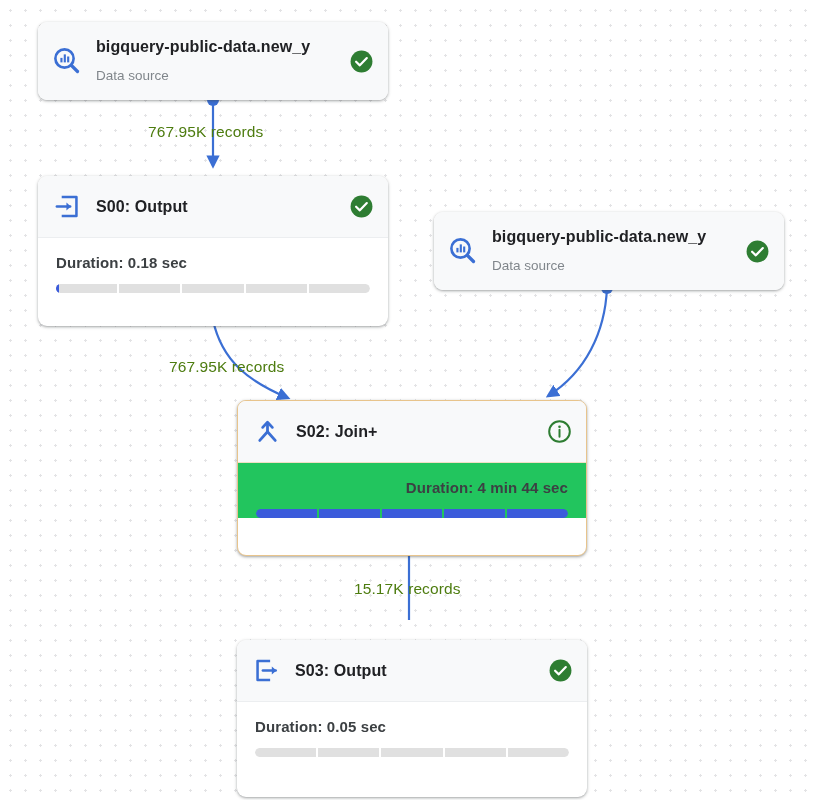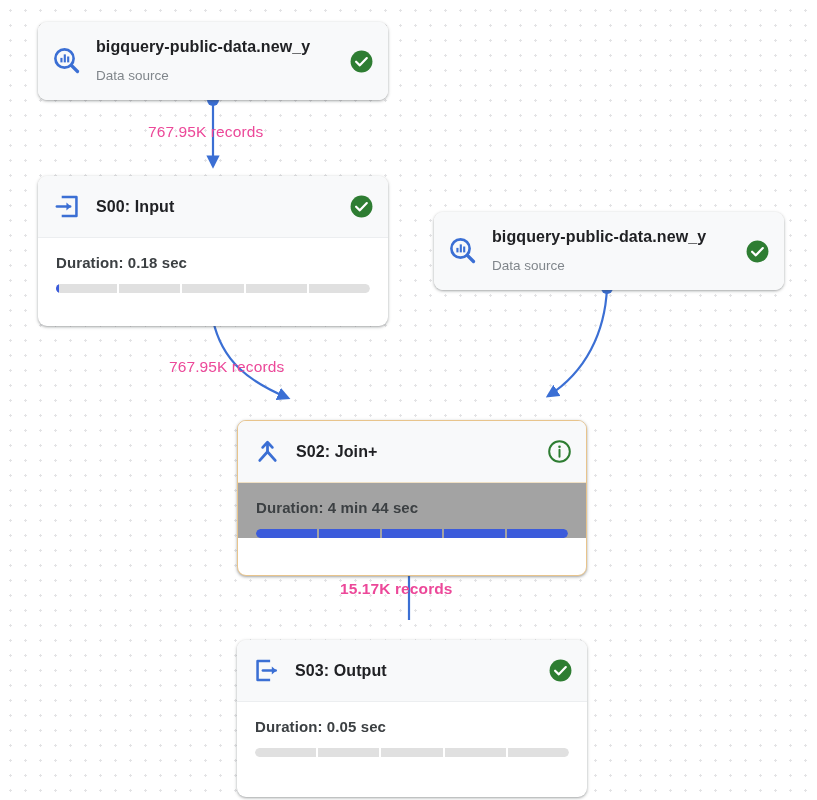--- a/index.html
+++ b/index.html
@@ -31,21 +31,21 @@
     position: absolute;
     left: 0; top: 0;
     width: 817px;
     height: 800px;
     pointer-events: none;
   }
 
   .edge-label {
     position: absolute;
     font-size: 15.5px;
-    color: #ec4899;
+    color: #4d7c0f;
     white-space: nowrap;
     letter-spacing: 0.1px;
   }
 
   
   .node {
     position: absolute;
     background: #ffffff;
     border-radius: 9px;
     box-shadow: 0 1px 2px rgba(60,64,67,0.30), 0 1px 3px 1px rgba(60,64,67,0.15);
@@ -144,23 +144,22 @@
     left: 0; top: 0; bottom: 0;
     width: 3px;
     background: #3b5bdb;
     border-top-left-radius: 5px;
     border-bottom-left-radius: 5px;
   }
 
   
   .node.warn {
     border: 1px solid #e8c48c;
-    margin-top: 20px;
-  }
-  .node.warn .node-body { background: #a3a3a3; }
+  }
+  .node.warn .node-body { background: #22c55e; text-align: right; }
   .node.warn .node-header { border-bottom: 1px solid #f0e0c4; }
 
   
   #node-ds1   { left: 38px;  top: 22px;  width: 350px; height: 78px; }
   #node-s00   { left: 38px;  top: 176px; width: 350px; height: 150px; }
   #node-ds2   { left: 434px; top: 212px; width: 350px; height: 78px; }
   #node-s02   { left: 237px; top: 400px; width: 350px; height: 156px; }
   #node-s03   { left: 237px; top: 640px; width: 350px; height: 157px; }
 </style>
 </head>
@@ -191,21 +190,21 @@
     </g>
 
     <g>
       <circle cx="409" cy="549" r="6" fill="#3b6fd4"></circle>
       <path d="M 409 549 L 409 620" stroke="#3b6fd4" stroke-width="2.2" fill="none"></path>
     </g>
   </svg>
 
   <div class="edge-label" style="left:148px; top:123px;">767.95K records</div>
   <div class="edge-label" style="left:169px; top:358px;">767.95K records</div>
-  <div class="edge-label" style="left:340px; top:580px;font-weight:bold;">15.17K records</div>
+  <div class="edge-label" style="left:354px; top:580px;">15.17K records</div>
 
   <div class="node" id="node-ds1">
     <div class="node-header">
       <span class="node-icon">
         <svg width="30" height="30" viewBox="0 0 24 24">
           <circle cx="10" cy="10" r="7.3" fill="none" stroke="#3b6fd4" stroke-width="2.1"></circle>
           <rect x="6.7" y="9.5" width="1.7" height="3.6" fill="#3b6fd4"></rect>
           <rect x="9.4" y="6.7" width="1.7" height="6.4" fill="#3b6fd4"></rect>
           <rect x="12.1" y="8.4" width="1.7" height="4.7" fill="#3b6fd4"></rect>
           <path d="M 15.4 15.4 L 20.4 20.4" stroke="#3b6fd4" stroke-width="2.6" stroke-linecap="round"></path>
@@ -227,21 +226,21 @@
   <div class="node has-body" id="node-s00">
     <div class="node-header">
       <span class="node-icon">
         <svg width="29" height="29" viewBox="0 0 24 24">
           <path d="M 7.2 4.2 L 19.4 4.2 L 19.4 19.8 L 7.2 19.8" fill="none" stroke="#3b6fd4" stroke-width="2.1" stroke-linejoin="round"></path>
           <path d="M 3.2 12 L 14.2 12" stroke="#3b6fd4" stroke-width="2.1" stroke-linecap="round"></path>
           <path d="M 11.1 8.6 L 14.8 12 L 11.1 15.4 z" fill="#3b6fd4"></path>
         </svg>
       </span>
       <span class="node-titles">
-        <div class="node-title">S00: Input</div>
+        <div class="node-title">S00: Output</div>
       </span>
       <span class="node-status">
         <svg width="25" height="25" viewBox="0 0 24 24">
           <circle cx="12" cy="12" r="10.5" fill="#2e7d32"></circle>
           <path d="M 6.8 12.2 L 10.4 15.7 L 17.1 8.7" fill="none" stroke="#ffffff" stroke-width="2.1" stroke-linecap="round" stroke-linejoin="round"></path>
         </svg>
       </span>
     </div>
     <div class="node-body">
       <div class="node-duration">Duration: 0.18 sec</div>

